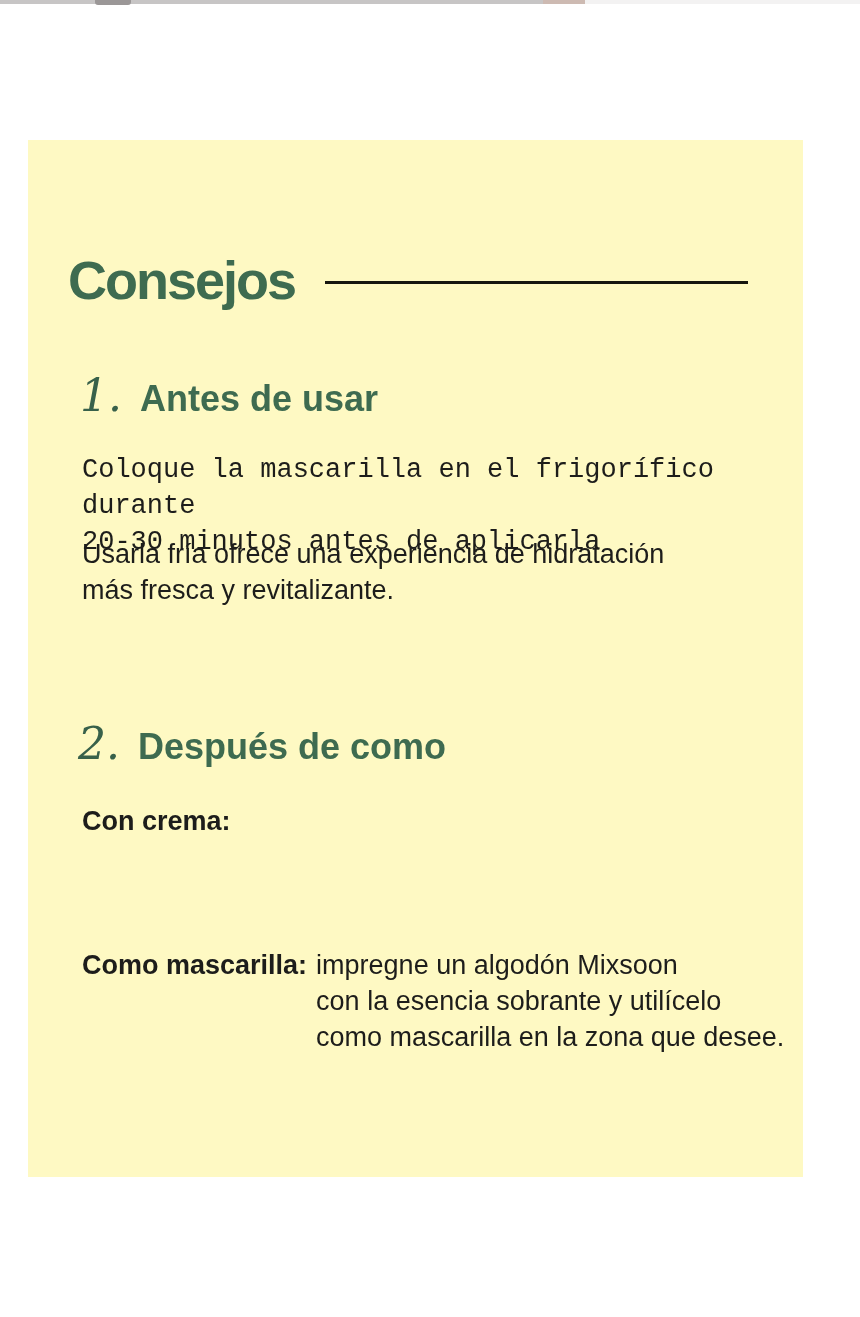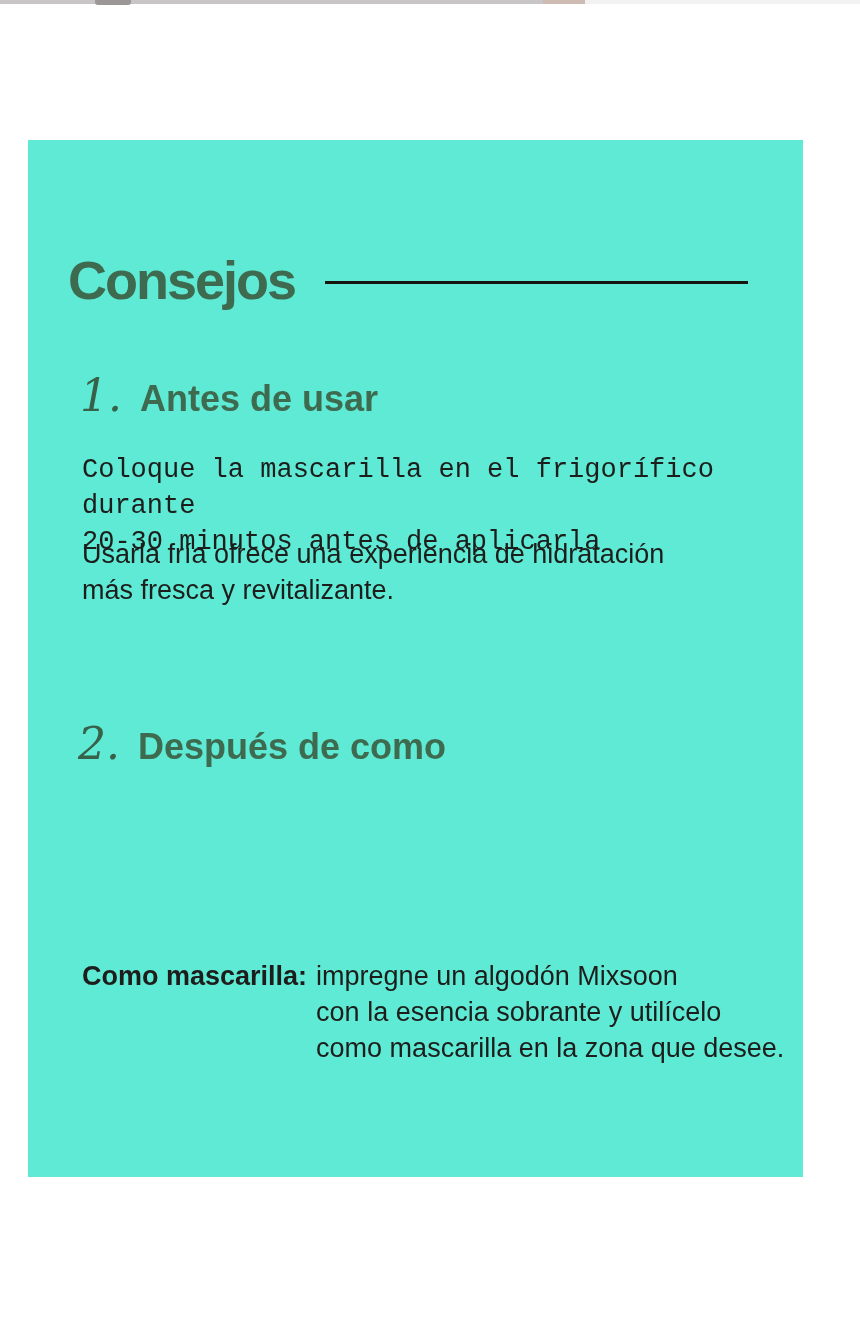--- a/index.html
+++ b/index.html
@@ -41,21 +41,21 @@
     width: 42px; height: 4px;
     background: #cdbab2;
   }
 
   .panel {
     position: absolute;
     left: 28px;
     top: 140px;
     width: 775px;
     height: 1037px;
-    background: #5eead4;
+    background: #fef9c3;
   }
 
   .title-row {
     position: absolute;
     left: 40px;
     right: 55px;
     top: 108px;
     height: 64px;
     display: flex;
     align-items: center;
@@ -121,21 +121,21 @@
   }
   .tip-label {
     font-weight: bold;
     white-space: nowrap;
     margin-right: 9px;
   }
   .tip-text {
     white-space: pre-line;
   }
   .tip-a { top: 663px; }
-  .tip-b { top: 807px; margin-top: 11px; }
+  .tip-b { top: 807px; }
 </style>
 </head>
 <body>
 
 <div class="top-strip"></div>
 <div class="top-strip-right"></div>
 <div class="top-smudge-dark"></div>
 <div class="top-smudge-warm"></div>
 
 <div class="panel">
@@ -155,20 +155,21 @@
 
   <div class="body-text para-1b">Usarla fría ofrece una experiencia de hidratación
 más fresca y revitalizante.</div>
 
   <div class="section-heading heading-2">
     <span class="section-number">2.</span>
     <span class="section-title">Después de como</span>
   </div>
 
   <div class="tip-row tip-a">
+    <span class="tip-label">Con crema:</span>
   </div>
 
   <div class="tip-row tip-b">
     <span class="tip-label">Como mascarilla:</span>
     <span class="tip-text">impregne un algodón Mixsoon
 con la esencia sobrante y utilícelo
 como mascarilla en la zona que desee.</span>
   </div>
 
 </div>

